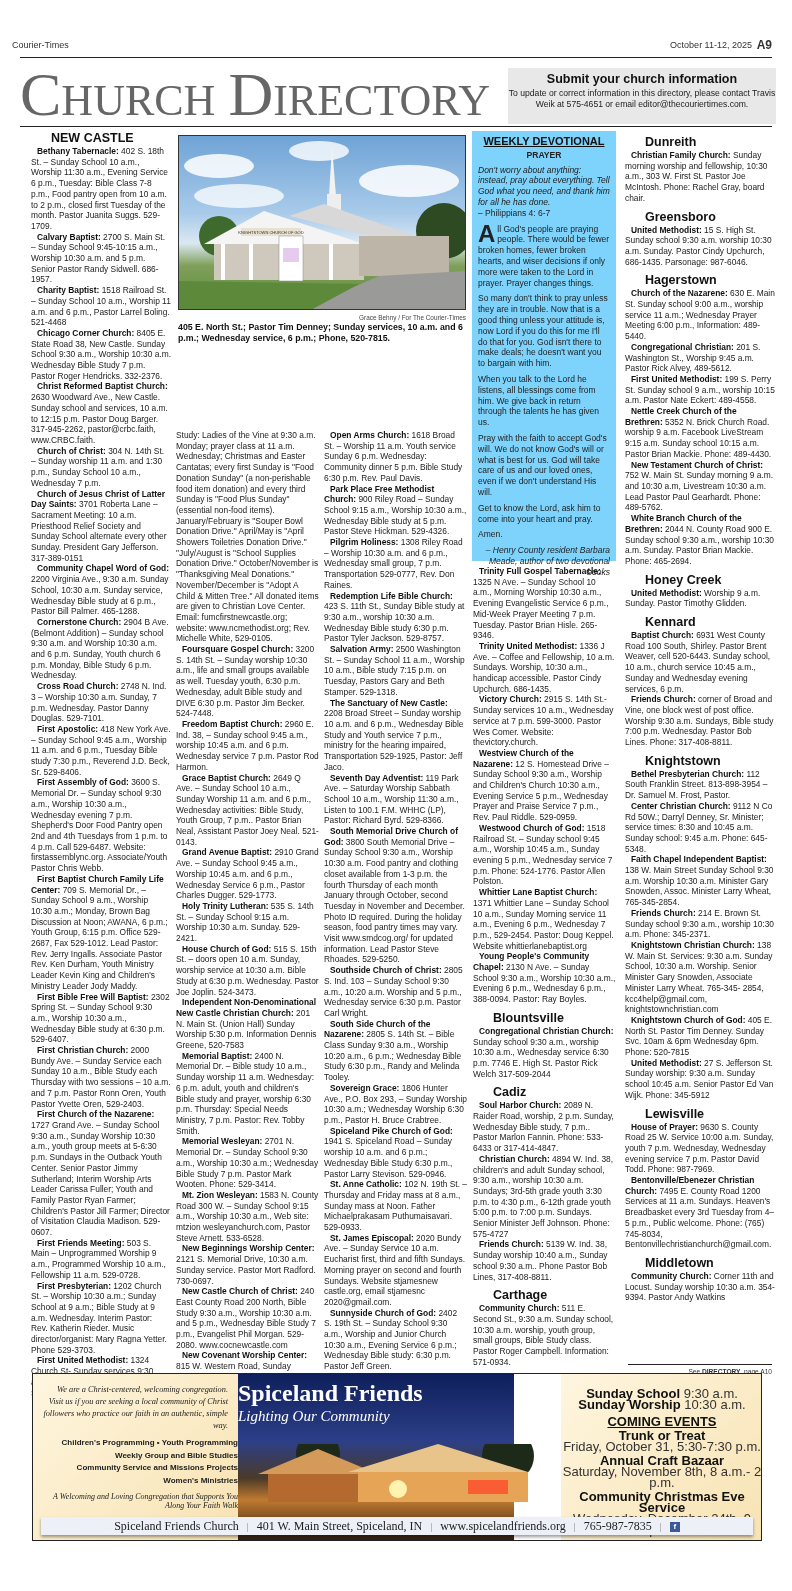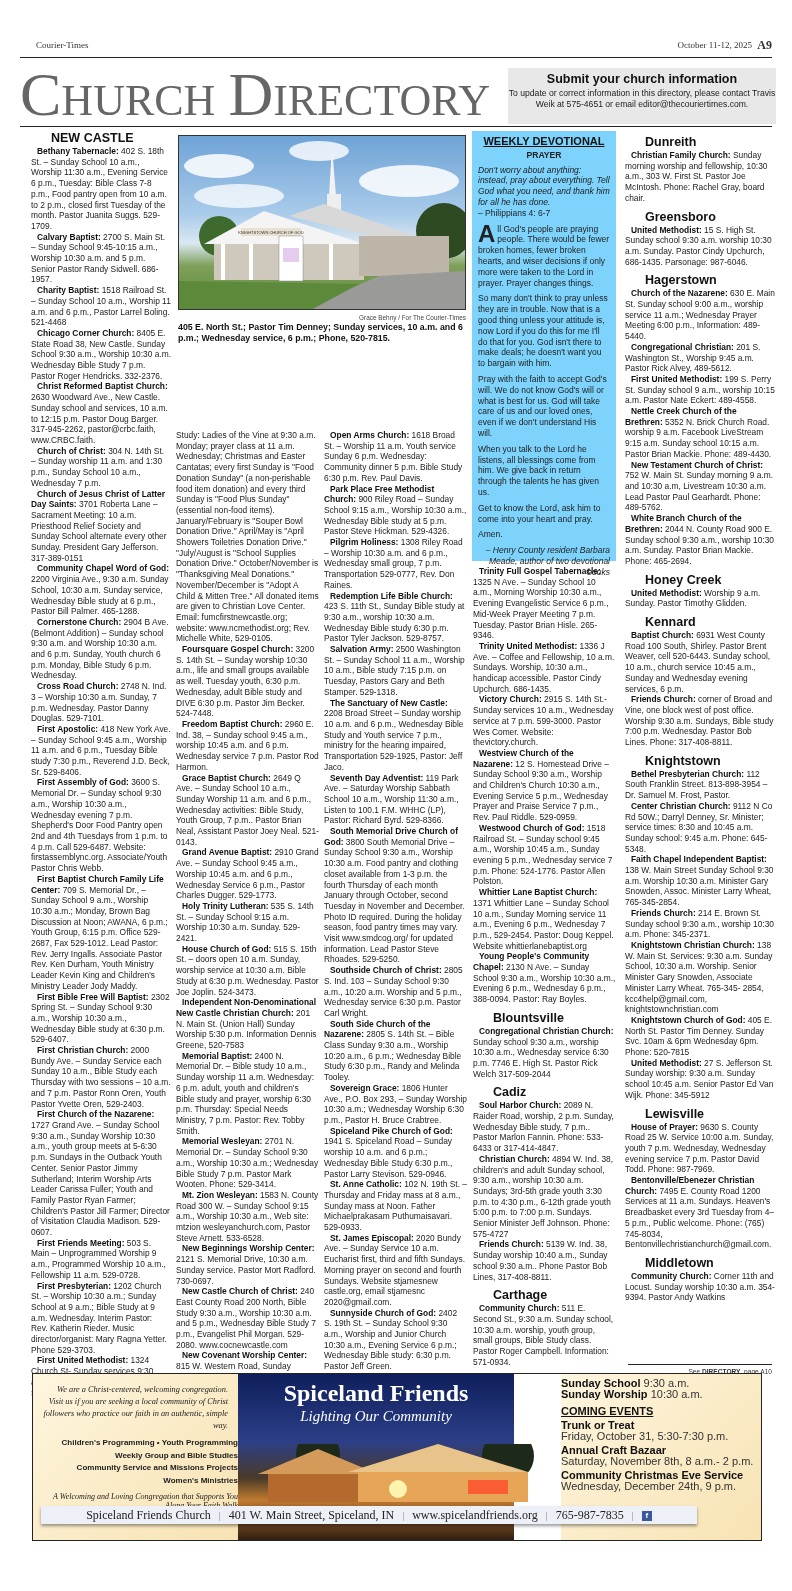--- a/index.html
+++ b/index.html
@@ -1,17 +1,17 @@
 <!DOCTYPE html>
 <html><head>
 <meta charset="utf-8">
 <style>
   * { box-sizing: border-box; margin: 0; padding: 0; }
   body { width: 792px; height: 1591px; background: #fff; font-family: "Liberation Sans", sans-serif; color: #1a1a1a; overflow: hidden; position: relative; }
-  .folio { position: absolute; top: 38px; left: 36px; right: 20px; height: 16px; font-size: 9px; color: #333; font-family: Liberation Serif, serif; }
+  .folio { position: absolute; top: 38px; left: 12px; right: 20px; height: 16px; font-size: 9px; color: #333; font-family: Liberation Sans, sans-serif; }
   .folio .pub { position: absolute; left: 0; top: 2px; }
   .folio .date { position: absolute; right: 20px; top: 2px; }
   .folio .pg { position: absolute; right: 0; top: 0; font-weight: bold; font-size: 12px; }
   .rule-top { position: absolute; top: 57px; left: 20px; right: 20px; border-top: 1.5px solid #222; }
   .masthead { position: absolute; top: 60px; left: 20px; font-family: "Liberation Serif", serif; color: #666; font-size: 52px; letter-spacing: 0px; line-height: 68px; }
   .masthead .cap { font-size: 62px; }
   .masthead .sm { font-size: 44px; }
   .submit-box { position: absolute; top: 68px; left: 508px; width: 268px; height: 56px; background: #e8e8e8; text-align: center; padding-top: 4px; }
   .submit-box h3 { font-size: 12.5px; font-weight: bold; color: #111; margin-bottom: 2px; }
   .submit-box p { font-size: 8.6px; line-height: 11px; color: #222; }
@@ -42,29 +42,29 @@
   .devotional .author { text-align: right; font-style: italic; }
 
   .see-dir { position: absolute; left: 628px; top: 1364px; width: 144px; border-top: 1px solid #222; text-align: right; font-size: 6.6px; padding-top: 3px; color: #333; }
   .see-dir b { font-weight: bold; }
 
   .ad { position: absolute; left: 32px; top: 1373px; width: 730px; height: 168px; border: 1px solid #222; overflow: hidden; }
   .ad-left { position: absolute; left: 0; top: 0; width: 205px; height: 168px; background: linear-gradient(135deg,#fff6df,#f7e2b2); text-align: right; padding-top: 10px; }
   .ad-left .intro { font-family: "Liberation Serif", serif; font-style: italic; font-size: 8.3px; line-height: 12px; color: #222; padding: 0 10px; }
   .ad-left .prog { font-size: 8px; font-weight: bold; line-height: 12.5px; margin-top: 5px; color: #222; }
   .ad-left .tagline { font-family: "Liberation Serif", serif; font-style: italic; font-size: 8px; line-height: 9px; margin-top: 5px; color: #222; }
-  .ad-mid { position: absolute; left: 205px; top: 0; width: 276px; height: 168px; background: linear-gradient(#0f1f5c 0%, #2c3f87 40%, #4a3a28 62%, #c07a30 75%, #2a1a10 100%); text-align: center; padding-top: 6px; }
+  .ad-mid { position: absolute; left: 205px; top: 0; width: 276px; height: 168px; background: linear-gradient(#0f1f5c 0%, #2c3f87 40%, #4a3a28 62%, #c07a30 75%, #2a1a10 100%); text-align: left; padding-top: 6px; }
   .ad-mid .name { font-family: "Liberation Serif", serif; font-weight: bold; font-size: 24px; color: #fff; }
   .ad-mid .slogan { font-family: "Liberation Serif", serif; font-style: italic; font-size: 15px; color: #fff; margin-top: 1px; }
   .bldg { position: absolute; left: 20px; top: 70px; width: 290px; height: 60px; }
-  .ad-right { position: absolute; left: 528px; top: 0; width: 202px; height: 168px; background: linear-gradient(135deg,#fff6df,#f7e2b2); text-align: left; padding-top: 4px; font-size: 11px; line-height: 11px; color: #333; }
+  .ad-right { position: absolute; left: 528px; top: 0; width: 202px; height: 168px; background: linear-gradient(135deg,#fff6df,#f7e2b2); text-align: center; padding-top: 14px; font-size: 13px; line-height: 11px; color: #333; }
   .ad-right b { color: #111; }
   .ad-right .ev-h { font-weight: bold; text-decoration: underline; margin-top: 6px; color: #111; }
   .ad-right .ev-t { font-weight: bold; margin-top: 3px; color: #111; }
-  .ad-bar { position: absolute; left: 8px; top: 132px; width: 656px; height: 18px; background: #eef0f8; box-shadow: 0 2px 3px rgba(0,0,0,0.4); text-align: center; font-family: "Liberation Serif", serif; font-size: 12px; line-height: 18px; color: #222; }
+  .ad-bar { position: absolute; left: 8px; top: 143px; width: 712px; height: 18px; background: #eef0f8; box-shadow: 0 2px 3px rgba(0,0,0,0.4); text-align: center; font-family: "Liberation Serif", serif; font-size: 12px; line-height: 18px; color: #222; }
   .ad-bar .sep { color: #888; margin: 0 8px; font-size: 10px; }
   .fb-icon { display: inline-block; width: 10px; height: 10px; background: #3b5998; color: #fff; font-size: 8px; line-height: 10px; font-family: "Liberation Sans", sans-serif; font-weight: bold; vertical-align: middle; }
 </style>
 </head>
 <body>
 
 <div class="folio">
   <span class="pub">Courier-Times</span>
   <span class="date">October 11-12, 2025</span>
   <span class="pg">A9</span>
@@ -170,22 +170,22 @@
     <div class="entry"><b>Temple Baptist:</b><span> 2937 Legion Drive – Sunday School 9:30 a.m., Worship 10:30 a.m. and 6 p.m., Wednesday Bible study and prayer 7 p.m., Brother Bob Schon. 529-4334.</span></div>
   </div>
 
 <div class="devotional">
   <h2>WEEKLY DEVOTIONAL</h2>
   <h4>PRAYER</h4>
   <div class="verse">Don't worry about anything: instead, pray about everything. Tell God what you need, and thank him for all he has done.</div>
   <div class="ref">– Philippians 4: 6-7</div>
   <p><span class="dropcap">A</span><span>ll God's people are praying people. There would be fewer broken homes, fewer broken hearts, and wiser decisions if only more were taken to the Lord in prayer. Prayer changes things.</span></p>
   <p>So many don't think to pray unless they are in trouble. Now that is a good thing unless your attitude is, now Lord if you do this for me I'll do that for you. God isn't there to make deals; he doesn't want you to bargain with him.</p>
+  <p>When you talk to the Lord he listens, all blessings come from him. We give back in return through the talents he has given us.</p>
   <p>Pray with the faith to accept God's will. We do not know God's will or what is best for us. God will take care of us and our loved ones, even if we don't understand His will.</p>
-  <p>When you talk to the Lord he listens, all blessings come from him. We give back in return through the talents he has given us.</p>
   <p>Get to know the Lord, ask him to come into your heart and pray.</p>
   <p>Amen.</p>
   <div class="author">– Henry County resident Barbara Meade, author of two devotional books</div>
 </div>
 
 <div class="col col4">
     <div class="entry"><b>Trinity Full Gospel Tabernacle:</b><span> 1325 N Ave. – Sunday School 10 a.m., Morning Worship 10:30 a.m., Evening Evangelistic Service 6 p.m., Mid-Week Prayer Meeting 7 p.m. Tuesday. Pastor Brian Hisle. 265-9346.</span></div>
     <div class="entry"><b>Trinity United Methodist:</b><span> 1336 J Ave. – Coffee and Fellowship, 10 a.m. Sundays. Worship, 10:30 a.m., handicap accessible. Pastor Cindy Upchurch. 686-1435.</span></div>
     <div class="entry"><b>Victory Church:</b><span> 2915 S. 14th St.- Sunday services 10 a.m., Wednesday service at 7 p.m. 599-3000. Pastor Wes Comer. Website: thevictory.church.</span></div>
     <div class="entry"><b>Westview Church of the Nazarene:</b><span> 12 S. Homestead Drive – Sunday School 9:30 a.m., Worship and Children's Church 10:30 a.m., Evening Service 5 p.m., Wednesday Prayer and Praise Service 7 p.m., Rev. Paul Riddle. 529-0959.</span></div>

